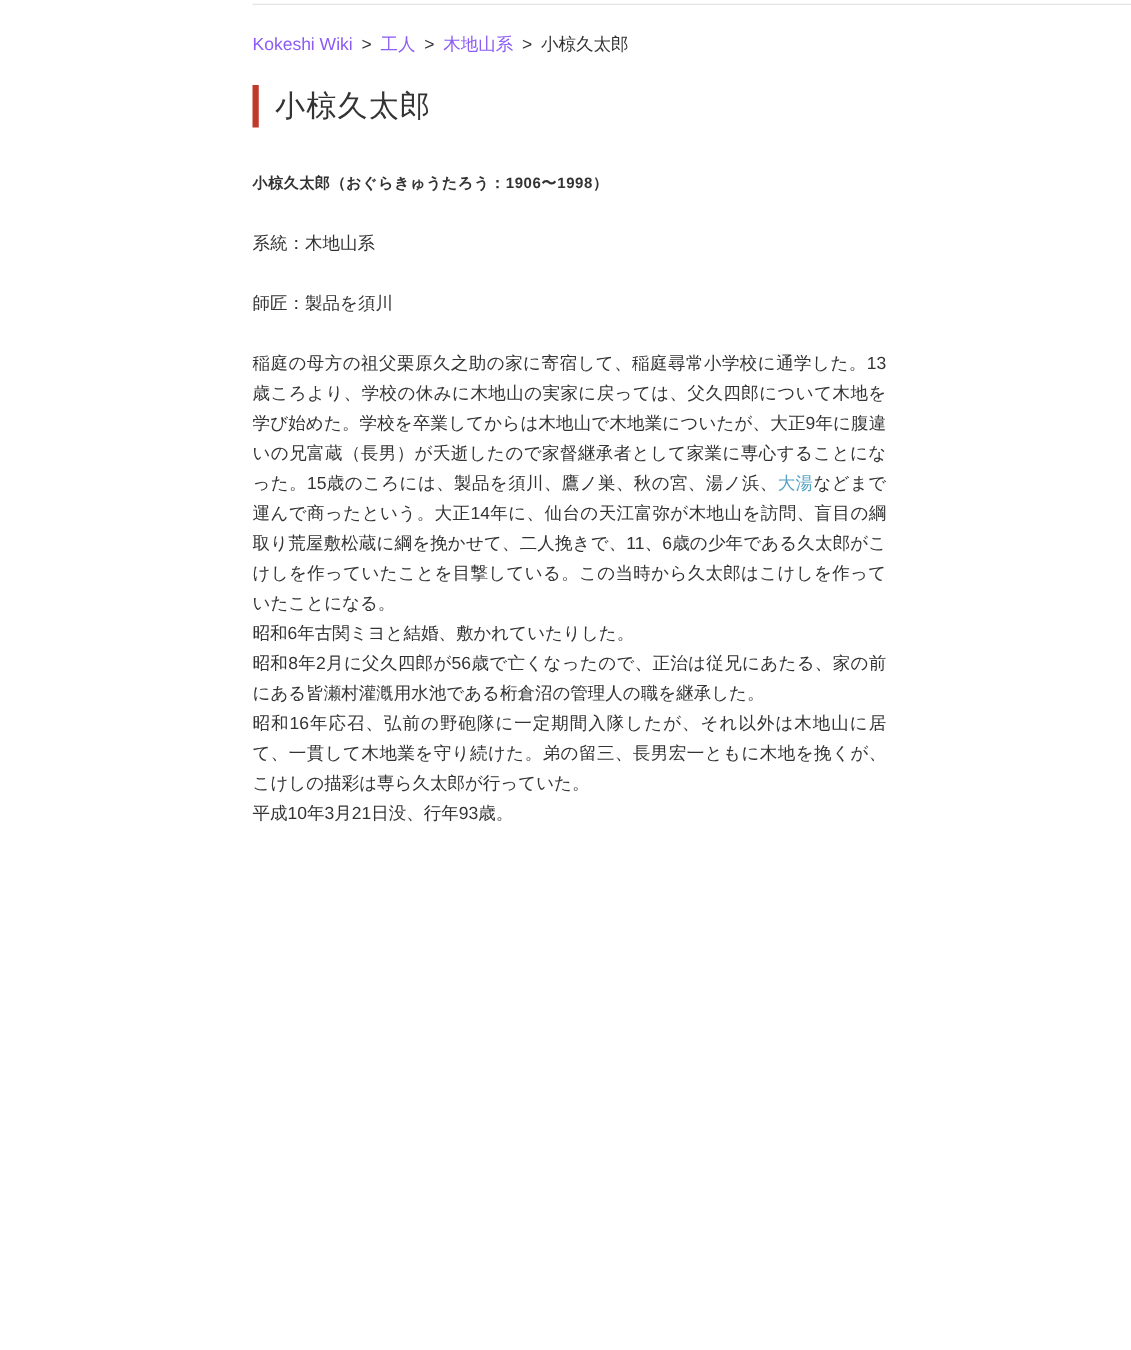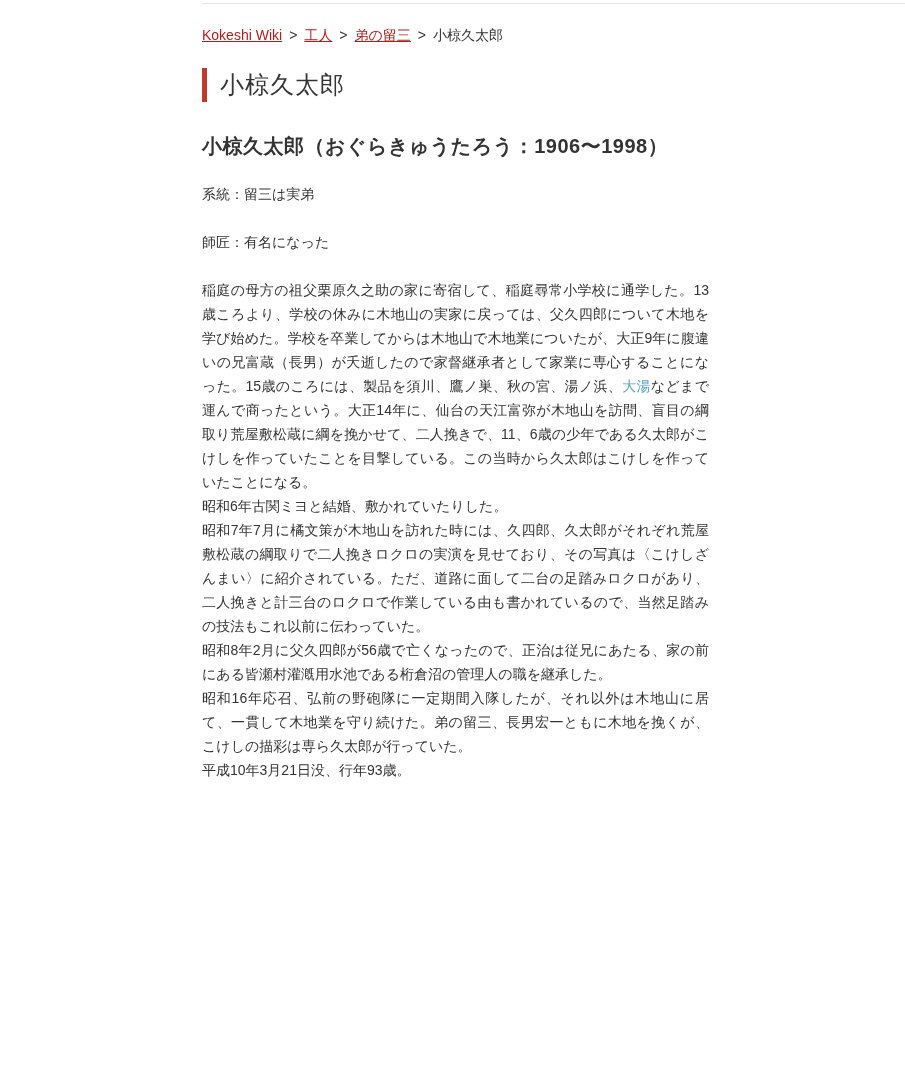--- a/index.html
+++ b/index.html
@@ -20,22 +20,21 @@
     border-top: 1px solid #e4e4e4;
   }
   
   .breadcrumb {
     padding-top: 21px;
     font-size: 14px;
     line-height: 20px;
     color: #333333;
   }
   .bc-link {
-    color: #b91c1c;
-    text-decoration: underline;
+    color: #8b5cf6;
     cursor: pointer;
   }
   .bc-sep {
     color: #333333;
     margin: 0 7px;
   }
   .bc-current {
     color: #333333;
   }
   
@@ -58,21 +57,21 @@
     font-weight: 400;
     letter-spacing: 1px;
     color: #333333;
   }
   
   .inner {
     width: 507px;
   }
   .article-heading {
     margin: 32px 0 0 0;
-    font-size: 20px;
+    font-size: 12px;
     font-weight: 700;
     line-height: 24px;
     letter-spacing: 0.5px;
     color: #333333;
   }
   .info-line {
     margin: 24px 0 0 0;
     font-size: 14px;
     line-height: 24px;
   }
@@ -88,36 +87,35 @@
   .body-link {
     color: #55a3c5;
     cursor: pointer;
   }
 </style>
 </head>
 <body>
 
 <div class="content-wrap">
 
-  <nav class="breadcrumb" id="breadcrumb"><a class="bc-link">Kokeshi Wiki</a><span class="bc-sep">&gt;</span><a class="bc-link">工人</a><span class="bc-sep">&gt;</span><a class="bc-link">弟の留三</a><span class="bc-sep">&gt;</span><span class="bc-current">小椋久太郎</span></nav>
+  <nav class="breadcrumb" id="breadcrumb"><a class="bc-link">Kokeshi Wiki</a><span class="bc-sep">&gt;</span><a class="bc-link">工人</a><span class="bc-sep">&gt;</span><a class="bc-link">木地山系</a><span class="bc-sep">&gt;</span><span class="bc-current">小椋久太郎</span></nav>
 
   <div class="title-block">
     <span class="red-bar"></span>
     <h1 class="page-title">小椋久太郎</h1>
   </div>
 
   <div class="inner">
     <h2 class="article-heading">小椋久太郎（おぐらきゅうたろう：1906〜1998）</h2>
 
-    <p class="info-line">系統：留三は実弟</p>
-    <p class="info-line">師匠：有名になった</p>
+    <p class="info-line">系統：木地山系</p>
+    <p class="info-line">師匠：製品を須川</p>
 
     <div class="article-body" id="article-body">
         <div class="body-line"><span>稲庭の母方の祖父栗原久之助の家に寄宿して、稲庭尋常小学校に通学した。13歳ころより、学校の休みに木地山の実家に戻っては、父久四郎について木地を学び始めた。学校を卒業してからは木地山で木地業についたが、大正9年に腹違いの兄富蔵（長男）が夭逝したので家督継承者として家業に専心することになった。15歳のころには、製品を須川、鷹ノ巣、秋の宮、湯ノ浜、</span><a class="body-link">大湯</a><span>などまで運んで商ったという。大正14年に、仙台の天江富弥が木地山を訪問、盲目の綱取り荒屋敷松蔵に綱を挽かせて、二人挽きで、11、6歳の少年である久太郎がこけしを作っていたことを目撃している。この当時から久太郎はこけしを作っていたことになる。</span></div>
         <div class="body-line"><span>昭和6年古関ミヨと結婚、敷かれていたりした。</span></div>
-        <div class="body-line"><span>昭和7年7月に橘文策が木地山を訪れた時には、久四郎、久太郎がそれぞれ荒屋敷松蔵の綱取りで二人挽きロクロの実演を見せており、その写真は〈こけしざんまい〉に紹介されている。ただ、道路に面して二台の足踏みロクロがあり、二人挽きと計三台のロクロで作業している由も書かれているので、当然足踏みの技法もこれ以前に伝わっていた。</span></div>
         <div class="body-line"><span>昭和8年2月に父久四郎が56歳で亡くなったので、正治は従兄にあたる、家の前にある皆瀬村灌漑用水池である桁倉沼の管理人の職を継承した。</span></div>
         <div class="body-line"><span>昭和16年応召、弘前の野砲隊に一定期間入隊したが、それ以外は木地山に居て、一貫して木地業を守り続けた。弟の留三、長男宏一ともに木地を挽くが、こけしの描彩は専ら久太郎が行っていた。</span></div>
         <div class="body-line"><span>平成10年3月21日没、行年93歳。</span></div>
       </div>
   </div>
 
 </div>
 
 </body></html>

